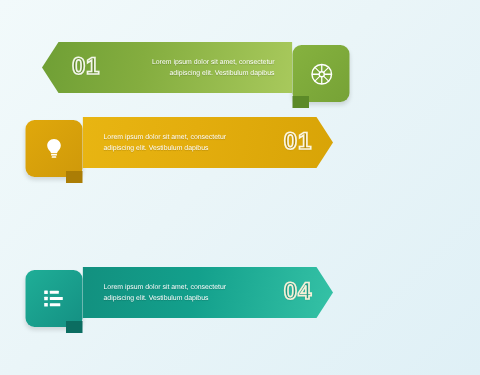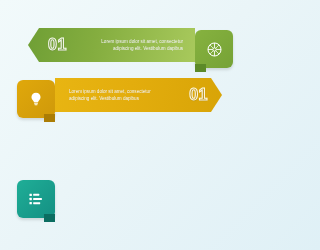--- a/index.html
+++ b/index.html
@@ -172,15 +172,19 @@
           <rect x="2.2" y="4.0" width="3.6" height="3.6" rx="0.5"></rect>
           <rect x="7.8" y="4.3" width="9.0" height="3.0" rx="0.5"></rect>
           <rect x="2.2" y="10.2" width="3.6" height="3.6" rx="0.5"></rect>
           <rect x="7.8" y="10.5" width="13.0" height="3.0" rx="0.5"></rect>
           <rect x="2.2" y="16.4" width="3.6" height="3.6" rx="0.5"></rect>
           <rect x="7.8" y="16.7" width="10.5" height="3.0" rx="0.5"></rect>
         </g>
       </svg>
     </div>
     <div class="fold t-fold" style="left:44px;"></div>
+    <div class="band point-right t-band">
+      <div class="num at-right t-num">04</div>
+      <div class="desc align-left">Lorem ipsum dolor sit amet, consectetur adipiscing elit. Vestibulum dapibus</div>
+    </div>
   </div>
 
 </div>
 
 </body></html>

